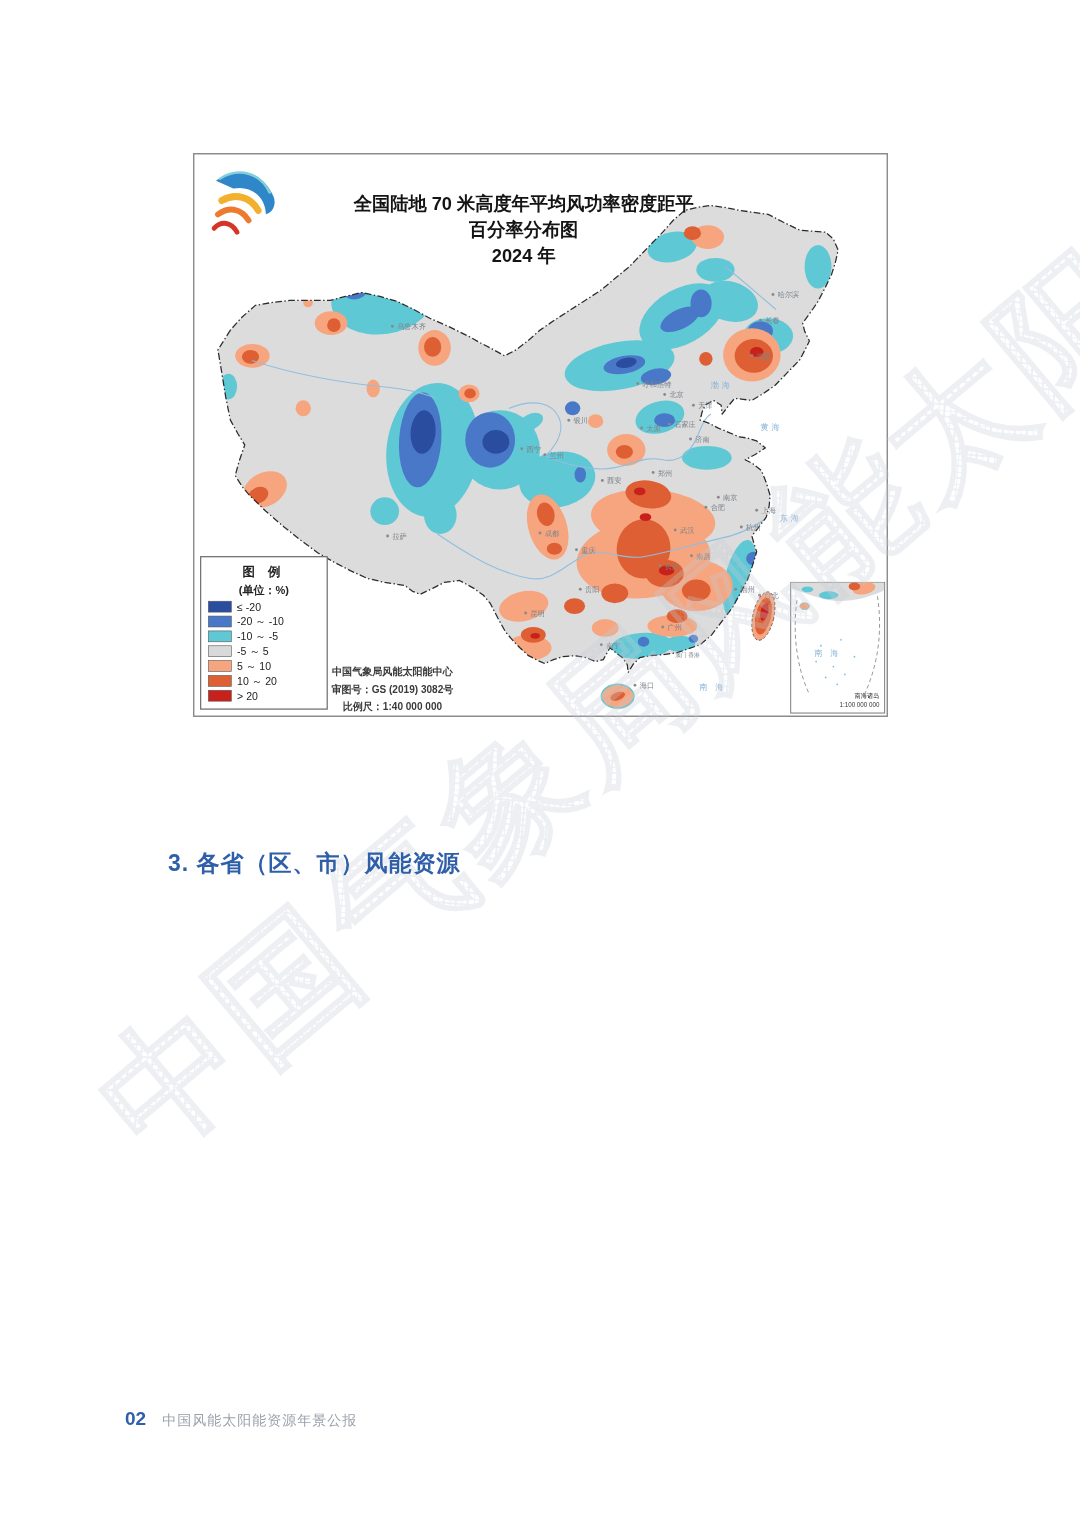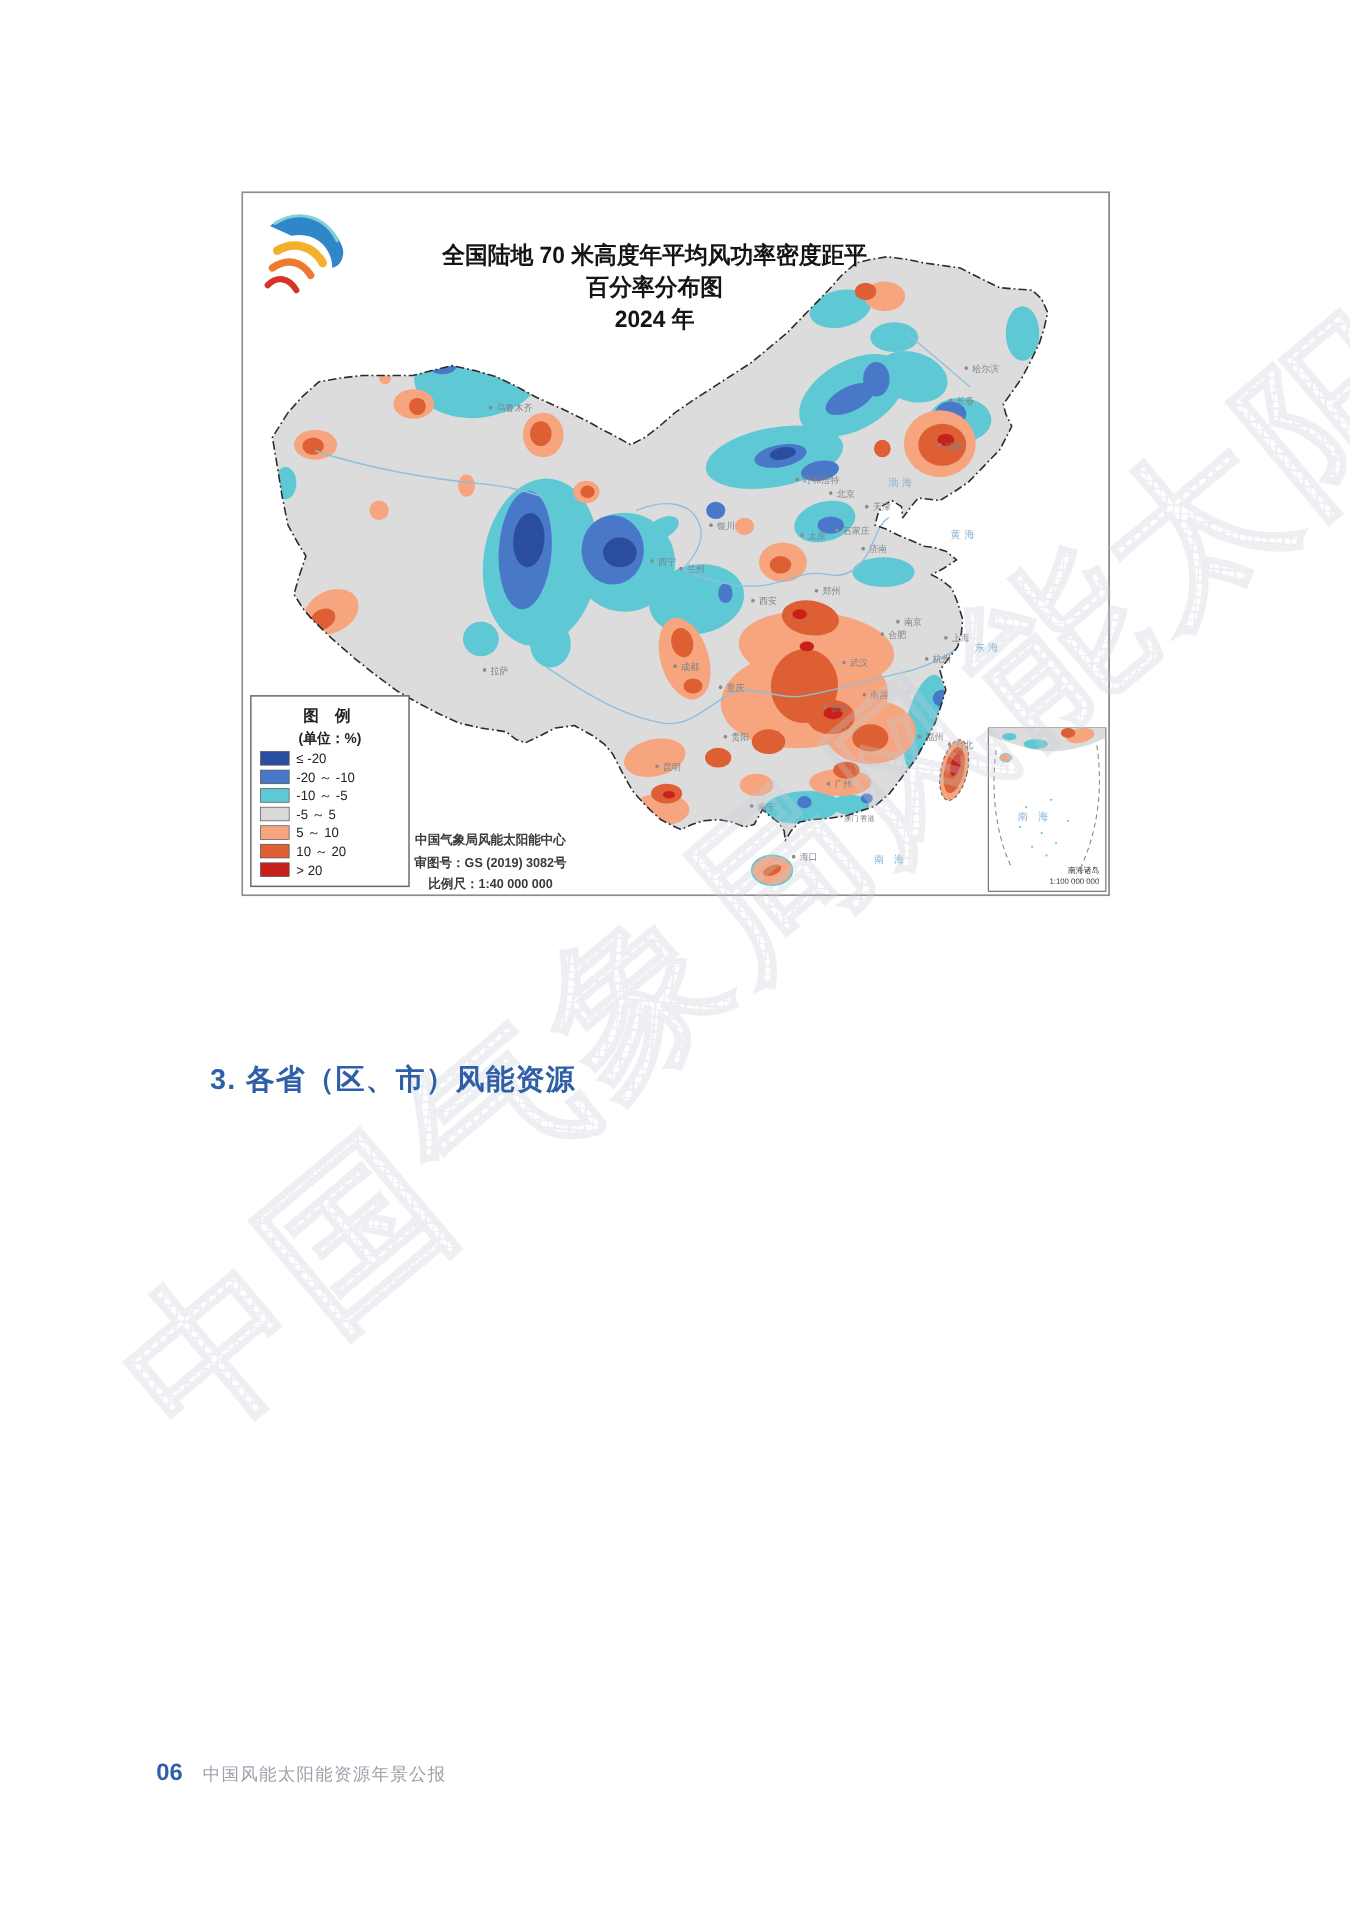--- a/index.html
+++ b/index.html
@@ -403,17 +403,17 @@
     <text transform="translate(150,1160) rotate(-40)" font-size="138" font-weight="bold" letter-spacing="8" fill="url(#wmhatch)" stroke="#c7cdd6" stroke-width="1" opacity="0.3">中国气象局风能太阳能中心</text>
   </svg>
 
 
   <div class="section-heading">3. 各省（区、市）风能资源</div>
 
   <div class="body-text">
   </div>
 
   <div class="footer">
-    <span class="pn">06</span>
+    <span class="pn">02</span>
     <span class="pub">中国风能太阳能资源年景公报</span>
   </div>
 
 </div>
 
 </body></html>

